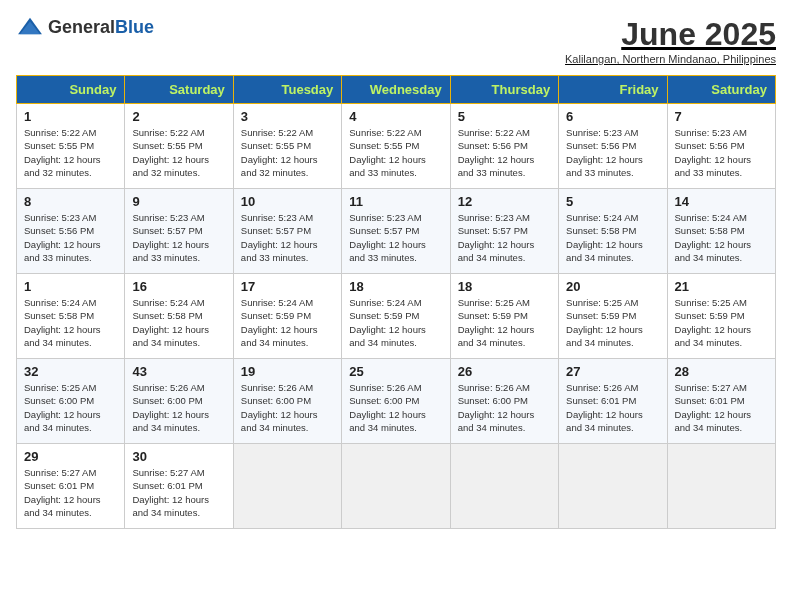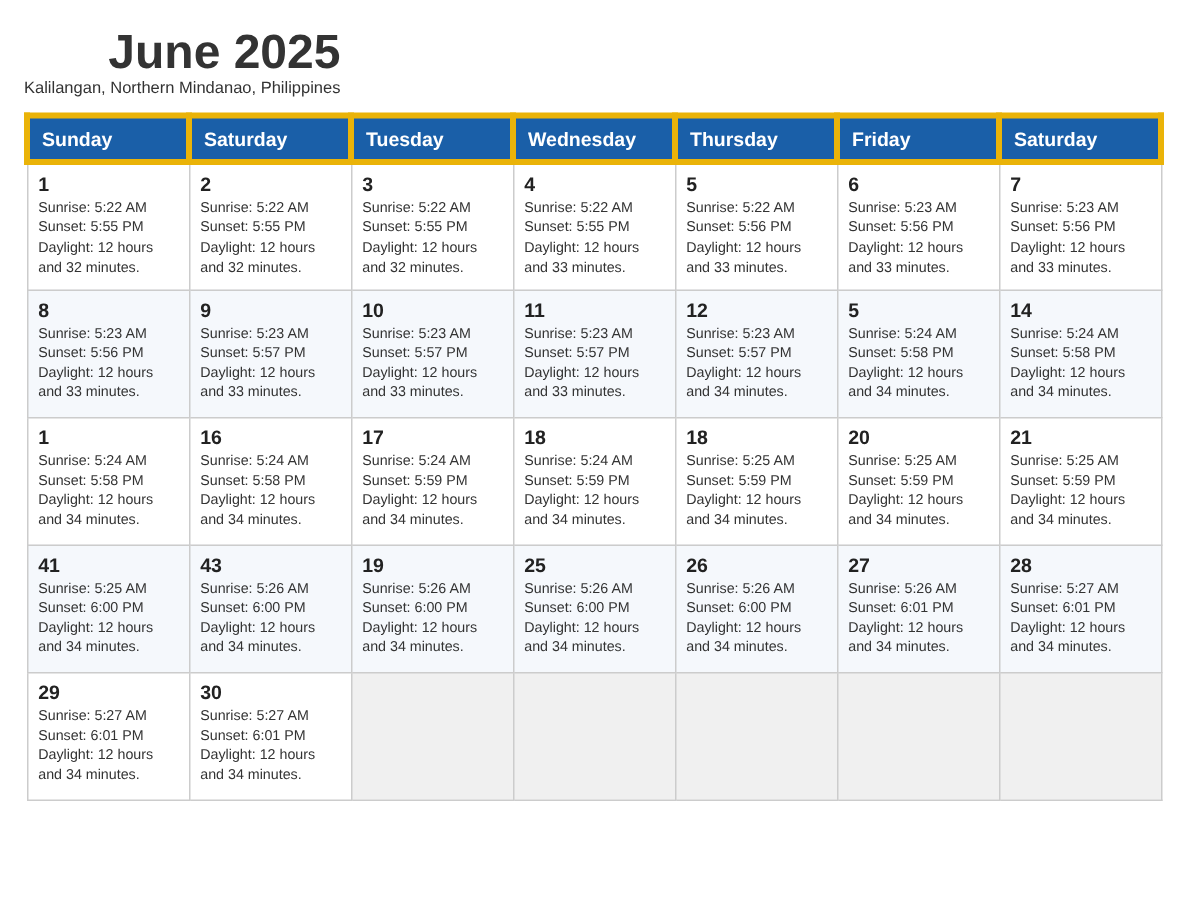--- a/index.html
+++ b/index.html
@@ -30,42 +30,43 @@
       font-size: 18px;
       font-weight: bold;
       color: #1a5fa8;
     }
     .logo-icon {
       width: 28px;
       height: 22px;
     }
     .title-area {
       text-align: right;
+      text-decoration: underline;
     }
     .month-title {
       font-size: 32px;
       font-weight: bold;
       color: #333;
     }
     .location-title {
       font-size: 11px;
       color: #333;
     }
     .calendar {
       width: 100%;
       border-collapse: collapse;
       border: 1px solid #ccc;
     }
     .calendar th {
       background-color: #1a5fa8;
-      color: #ffffff;
-      text-align: left;
+      color: #bef264;
+      text-align: right;
       padding: 6px 8px;
       font-size: 13px;
-      border: 4px solid #eab308;
+      border: 1px solid #eab308;
     }
     .calendar td {
       vertical-align: top;
       border: 1px solid #ccc;
       padding: 5px 7px;
       width: 108px;
       min-height: 80px;
       background: #fff;
     }
     .calendar tr:nth-child(even) td {
@@ -90,20 +91,29 @@
       background: #f0f0f0 !important;
     }
     .week-row td {
       height: 85px;
     }
   </style>
 </head>
 <body>
 
 <div class="header-area">
+  <div class="logo">
+    <svg class="logo-icon" viewBox="0 0 30 24">
+      <polygon points="15,2 28,20 2,20" fill="#1a5fa8"></polygon>
+      <polygon points="15,6 26,20 4,20" fill="#4a90d9" opacity="0.5"></polygon>
+    </svg>
+    <div>
+      <span class="logo-text-general">General</span><span class="logo-text-blue">Blue</span>
+    </div>
+  </div>
   <div class="title-area">
     <div class="month-title">June 2025</div>
     <div class="location-title">Kalilangan, Northern Mindanao, Philippines</div>
   </div>
 </div>
 
 <table class="calendar">
   <thead>
     <tr>
 
@@ -286,21 +296,21 @@
         <span class="day-number">21</span>
         <div class="day-detail">
           Sunrise: 5:25 AM<br>
           Sunset: 5:59 PM<br>
           Daylight: 12 hours and 34 minutes.
         </div>
       </td>
       </tr>
       <tr class="week-row">
         <td>
-        <span class="day-number">41</span>
+        <span class="day-number">32</span>
         <div class="day-detail">
           Sunrise: 5:25 AM<br>
           Sunset: 6:00 PM<br>
           Daylight: 12 hours and 34 minutes.
         </div>
       </td>
         <td>
         <span class="day-number">43</span>
         <div class="day-detail">
           Sunrise: 5:26 AM<br>

